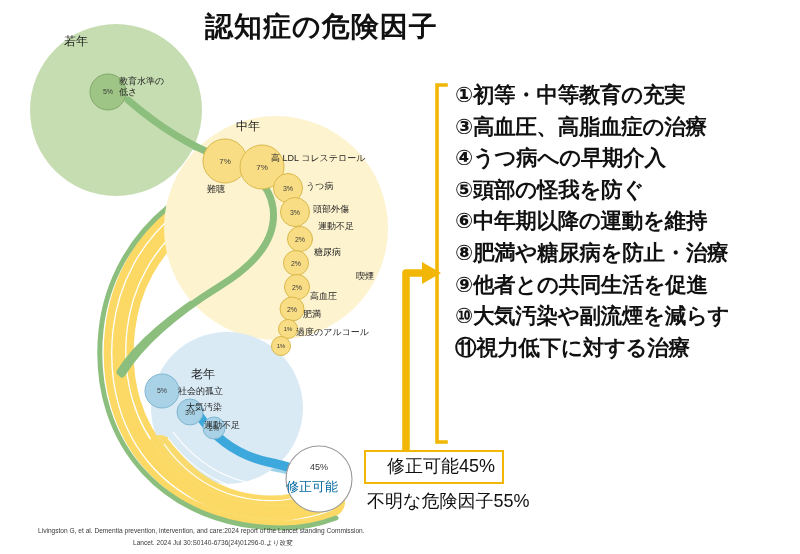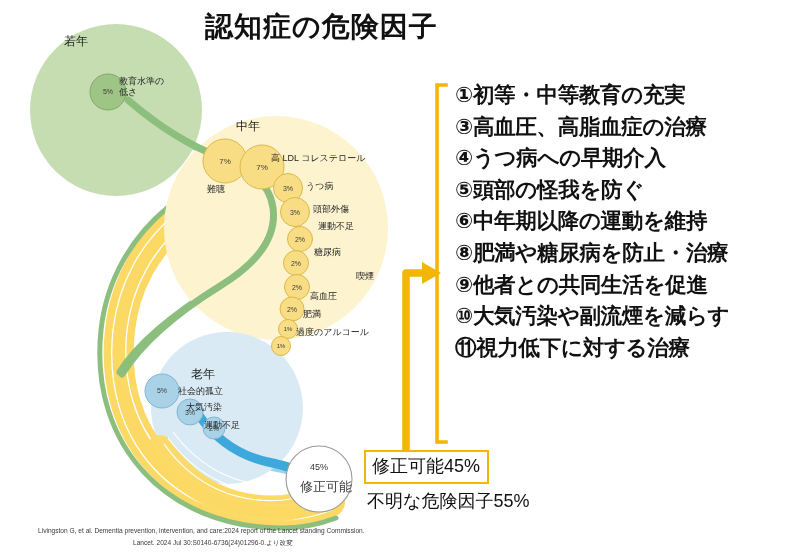--- a/index.html
+++ b/index.html
@@ -38,36 +38,36 @@
   .pct.big{font-size:8px;}
 
   
   .risk-label{
     position:absolute;color:#1f1f1f;font-size:9px;white-space:nowrap;
   }
   .risk-label.two-line{white-space:normal;width:52px;line-height:1.25;}
 
   
   #mod-pct{left:297px;top:462px;width:44px;text-align:center;font-size:9px;color:#333;}
-  #mod-label{left:286px;top:478px;width:66px;text-align:right;font-size:13px;color:#404040;white-space:nowrap;}
+  #mod-label{left:286px;top:478px;width:66px;text-align:left;font-size:13px;color:#0369a1;white-space:nowrap;}
 
   
   #rec-list{
     left:455px;top:80px;width:345px;
   }
   #rec-list .rec-item{
     font-size:21.5px;color:#111111;line-height:31.6px;
     white-space:nowrap;letter-spacing:-0.3px;font-weight:bold;
   }
 
   
   #modifiable-box{
     left:364px;top:450px;
     border:2.5px solid #f2b705;
-    padding:2px 7px 4px 6px;
+    padding:2px 7px 4px 21px;
     background:#ffffff;
   }
   #modifiable-box .txt{font-size:18px;color:#111;white-space:nowrap;}
   #unknown-line{left:367px;top:489px;font-size:18px;color:#111;white-space:nowrap;}
 
   
   .cite{color:#3a3a3a;font-size:6.6px;white-space:nowrap;}
   #cite-1{left:38px;top:527px;}
   #cite-2{left:133px;top:539px;}
 </style>

